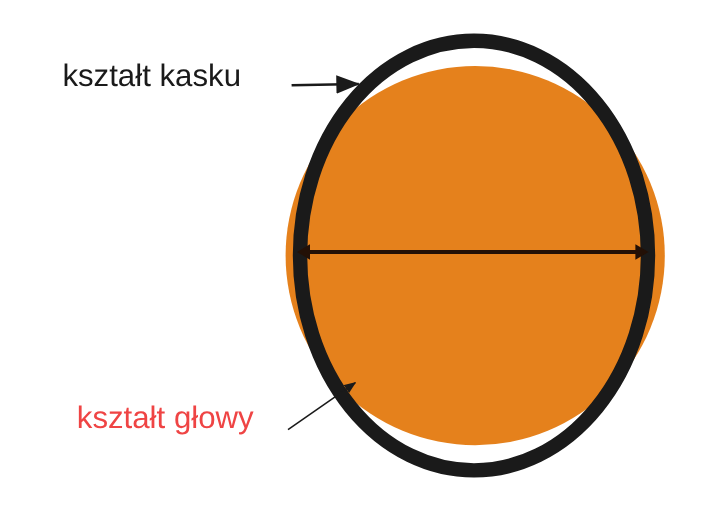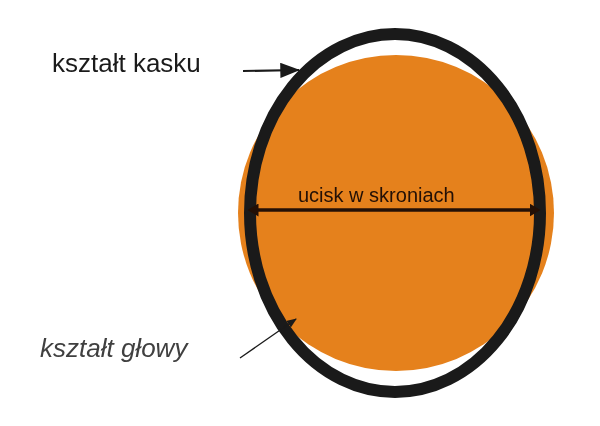--- a/index.html
+++ b/index.html
@@ -30,25 +30,24 @@
     line-height: 1;
     font-family: "Liberation Sans", sans-serif;
   }
   #label-helmet {
     left: 52px;
     top: 50px;
     font-size: 26px;
     color: #1a1a1a;
   }
   #label-head {
-    left: 40px;
+    left: 64px;
     top: 335px;
     font-size: 26px;
-    color: #404040;
-    font-style: italic;
+    color: #ef4444;
   }
   #label-pressure {
     left: 298px;
     top: 185px;
     font-size: 20px;
     color: #231006;
   }
 </style>
 </head>
 <body>
@@ -83,15 +82,14 @@
     <line x1="240" y1="358" x2="296" y2="319" stroke="#1a1a1a" stroke-width="1.3" marker-end="url(#arrowhead-thin)"></line>
 
     <line x1="258" y1="210" x2="530" y2="210" stroke="#231006" stroke-width="3.4" marker-start="url(#arrowhead-dark-start)" marker-end="url(#arrowhead-dark-end)"></line>
 
   </svg>
 
   <div class="dlabel" id="label-helmet">kształt kasku</div>
 
   <div class="dlabel" id="label-head">kształt głowy</div>
 
-  <div class="dlabel" id="label-pressure">ucisk w skroniach</div>
 
 </div>
 
 </body></html>

